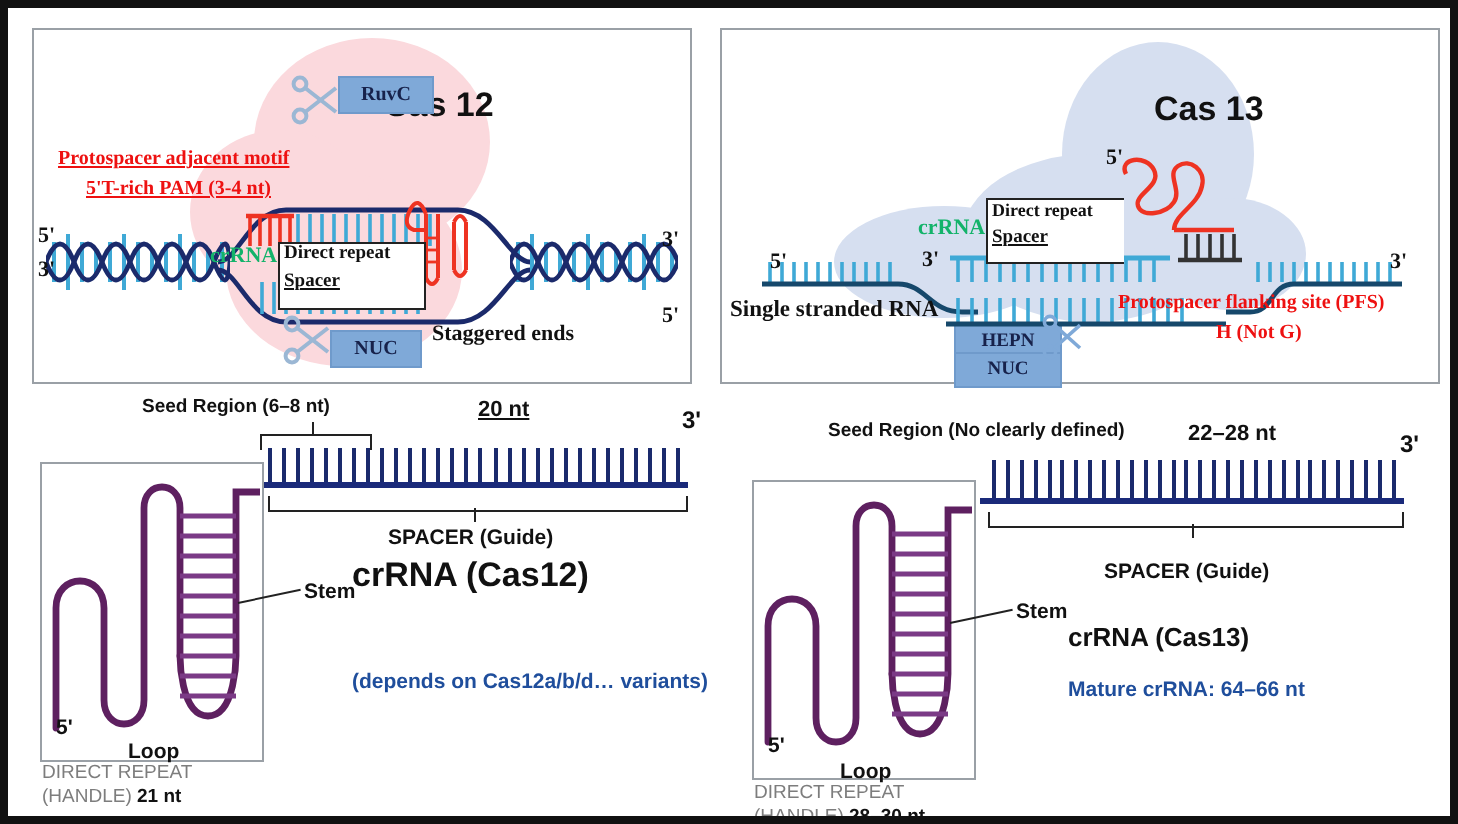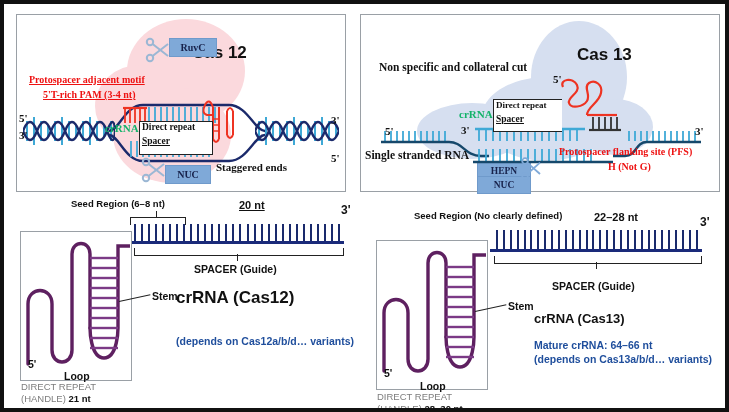--- a/index.html
+++ b/index.html
@@ -202,21 +202,20 @@
 
   <div class="panel" style="left:356px;top:10px;width:360px;height:178px;">
 
     <div class="blob lav" style="left:170px;top:6px;width:96px;height:112px;"></div>
     <div class="blob lav" style="left:120px;top:62px;width:130px;height:84px;"></div>
     <div class="blob lav" style="left:56px;top:88px;width:110px;height:56px;"></div>
     <div class="blob lav" style="left:216px;top:84px;width:76px;height:56px;"></div>
 
     <div class="lbl b sans black" style="left:216px;top:30px;font-size:17px;">Cas 13</div>
 
-    <div class="lbl serif b black" style="left:18px;top:46px;font-size:11.5px;">Non specific and collateral cut</div>
 
     <div class="protbox" style="left:116px;top:146px;width:52px;height:17px;font-size:9.5px;">HEPN</div>
     <div class="protbox" style="left:116px;top:161px;width:52px;height:16px;font-size:9.5px;">NUC</div>
 
     <svg style="position:absolute;left:16px;top:112px;" width="112" height="34" viewBox="0 0 112 34">
       <g stroke="#3fa9d6" stroke-width="1.8">
         <line x1="8" y1="4" x2="8" y2="14"></line>
           <line x1="14" y1="4" x2="14" y2="14"></line>
         <line x1="20" y1="4" x2="20" y2="14"></line>
           <line x1="26" y1="4" x2="26" y2="14"></line>
@@ -402,21 +401,21 @@
 
     <div class="leader" style="left:103px;top:105px;width:32px;transform:rotate(-12deg);"></div>
     <div class="lbl b sans black" style="left:136px;top:94px;font-size:10.5px;">Stem</div>
 
     <div class="lbl b sans black" style="left:12px;top:162px;font-size:10.5px;">5'</div>
     <div class="lbl b sans black" style="left:48px;top:174px;font-size:10.5px;">Loop</div>
 
     <div class="lbl sans gray" style="left:5px;top:185px;font-size:9.5px;">DIRECT REPEAT</div>
     <div class="lbl sans" style="left:5px;top:197px;font-size:9.5px;"><span class="gray">(HANDLE) </span><span class="b black">21 nt</span></div>
 
-    <div class="lbl b sans black" style="left:160px;top:92px;font-size:17px;">crRNA (Cas12)</div>
+    <div class="lbl b sans black" style="left:160px;top:82px;font-size:17px;">crRNA (Cas12)</div>
     <div class="lbl b sans blue" style="left:160px;top:139px;font-size:10.5px;">(depends on Cas12a/b/d… variants)</div>
   </div>
 
   <div style="position:absolute;left:368px;top:204px;width:348px;height:212px;">
 
     <div class="lbl b sans black" style="left:42px;top:2px;font-size:9.5px;">Seed Region (No clearly defined)</div>
 
     <div class="lbl b sans black" style="left:222px;top:3px;font-size:11px;">22–28 nt</div>
     <div class="lbl b sans black" style="left:328px;top:7px;font-size:12px;">3'</div>
 
@@ -483,16 +482,15 @@
     <div class="lbl b sans black" style="left:136px;top:92px;font-size:10.5px;">Stem</div>
 
     <div class="lbl b sans black" style="left:12px;top:159px;font-size:10.5px;">5'</div>
     <div class="lbl b sans black" style="left:48px;top:172px;font-size:10.5px;">Loop</div>
 
     <div class="lbl sans gray" style="left:5px;top:183px;font-size:9.5px;">DIRECT REPEAT</div>
     <div class="lbl sans" style="left:5px;top:195px;font-size:9.5px;"><span class="gray">(HANDLE) </span><span class="b black">28–30 nt</span></div>
 
     <div class="lbl b sans black" style="left:162px;top:103px;font-size:13px;">crRNA (Cas13)</div>
     <div class="lbl b sans blue" style="left:162px;top:131px;font-size:10.5px;">Mature crRNA: 64–66 nt</div>
-    <div class="lbl b sans blue" style="left:162px;top:145px;font-size:10.5px;">(depends on Cas13a/b/d… variants)</div>
   </div>
 
 </div>
 
 </body></html>

